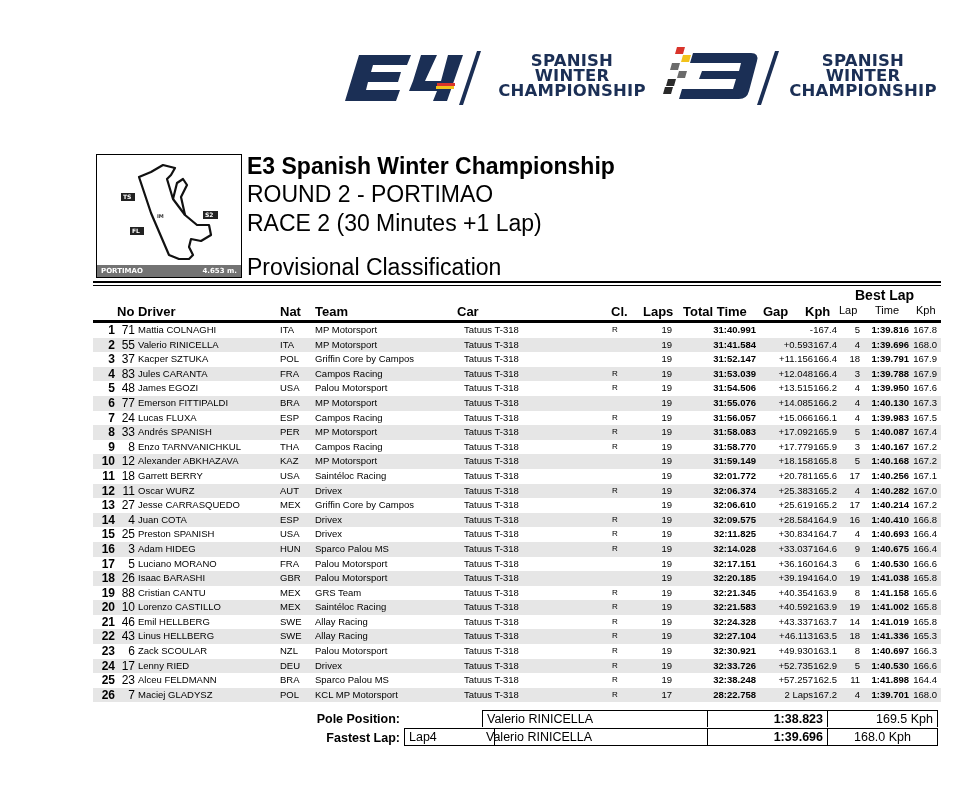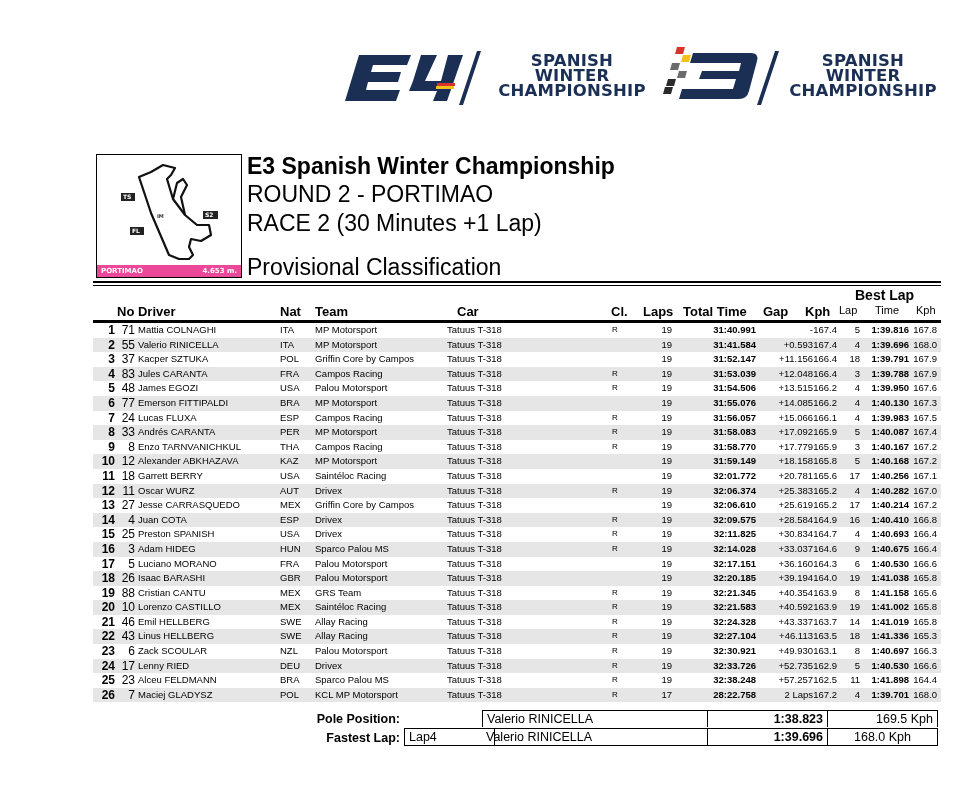--- a/index.html
+++ b/index.html
@@ -15,21 +15,21 @@
   .logo-text { position: absolute; top: 6px; font-family: "DejaVu Sans", sans-serif; font-weight: bold;
     color: #1b2f55; font-size: 16.5px; line-height: 15px; letter-spacing: 0.2px; text-align: center; }
   .logo-e4 .logo-text { left: 142px; width: 170px; }
   .logo-e3 .logo-text { left: 118px; width: 164px; }
   .logo-text span { display: block; }
 
   
   .track-box { position: absolute; left: 96px; top: 154px; width: 146px; height: 124px;
     border: 1.5px solid #000; background: #fff; }
   .track-box svg { position: absolute; left: 0; top: 0; }
-  .track-footer { position: absolute; left: 0; bottom: 0; width: 100%; height: 12px; background: #ec4899;
+  .track-footer { position: absolute; left: 0; bottom: 0; width: 100%; height: 12px; background: #737373;
     color: #fff; font-family: "DejaVu Sans", sans-serif; font-weight: bold; font-size: 7px; line-height: 12px;
     padding: 0 4px; display: flex; justify-content: space-between; }
   .track-tag { position: absolute; background: #222; color: #fff; font-family: "DejaVu Sans", sans-serif;
     font-size: 6px; font-weight: bold; line-height: 8px; padding: 0 4px 0 2px; }
 
   
   .titles { position: absolute; left: 247px; top: 152px; }
   .title-1 { font-size: 23px; font-weight: bold; line-height: 28px; white-space: nowrap; }
   .title-2, .title-3 { font-size: 23px; line-height: 29px; white-space: nowrap; }
   .title-4 { font-size: 23px; line-height: 28px; margin-top: 15px; white-space: nowrap; }
@@ -48,21 +48,21 @@
   
   .tbody { position: absolute; left: 93px; top: 323px; width: 848px; }
   .row { position: relative; height: 14.6px; width: 848px; }
   .row.alt { background: #e6e6e6; }
   .c { position: absolute; top: 0; line-height: 14.6px; font-size: 9.5px; white-space: nowrap; }
   .c.pos { left: 2px; width: 20px; text-align: right; font-size: 12px; font-weight: bold; }
   .c.no { left: 22px; width: 20px; text-align: right; font-size: 12px; }
   .c.drv { left: 45px; }
   .c.nat { left: 187px; }
   .c.team { left: 222px; }
-  .c.car { left: 354px; text-align: right; }
+  .c.car { left: 371px; text-align: right; }
   .c.cl { left: 519px; font-size: 8px; }
   .c.laps { left: 555px; width: 24px; text-align: right; }
   .c.total { left: 590px; width: 73px; text-align: right; font-weight: bold; }
   .c.gap { left: 668px; width: 52px; text-align: right; }
   .c.kph { left: 718px; width: 26px; text-align: right; }
   .c.blap { left: 750px; width: 17px; text-align: right; }
   .c.btime { left: 768px; width: 48px; text-align: right; font-weight: bold; }
   .c.bkph { left: 818px; width: 26px; text-align: right; }
 
   
@@ -263,21 +263,21 @@
     <span class="c total">31:56.057</span>
     <span class="c gap">+15.066</span>
     <span class="c kph">166.1</span>
     <span class="c blap">4</span>
     <span class="c btime">1:39.983</span>
     <span class="c bkph">167.5</span>
   </div>
     <div class="row alt">
     <span class="c pos">8</span>
     <span class="c no">33</span>
-    <span class="c drv">Andrés CARANTA</span>
+    <span class="c drv">Andrés SPANISH</span>
     <span class="c nat">PER</span>
     <span class="c team">MP Motorsport</span>
     <span class="c car">Tatuus T-318</span>
     <span class="c cl">R</span>
     <span class="c laps">19</span>
     <span class="c total">31:58.083</span>
     <span class="c gap">+17.092</span>
     <span class="c kph">165.9</span>
     <span class="c blap">5</span>
     <span class="c btime">1:40.087</span>

